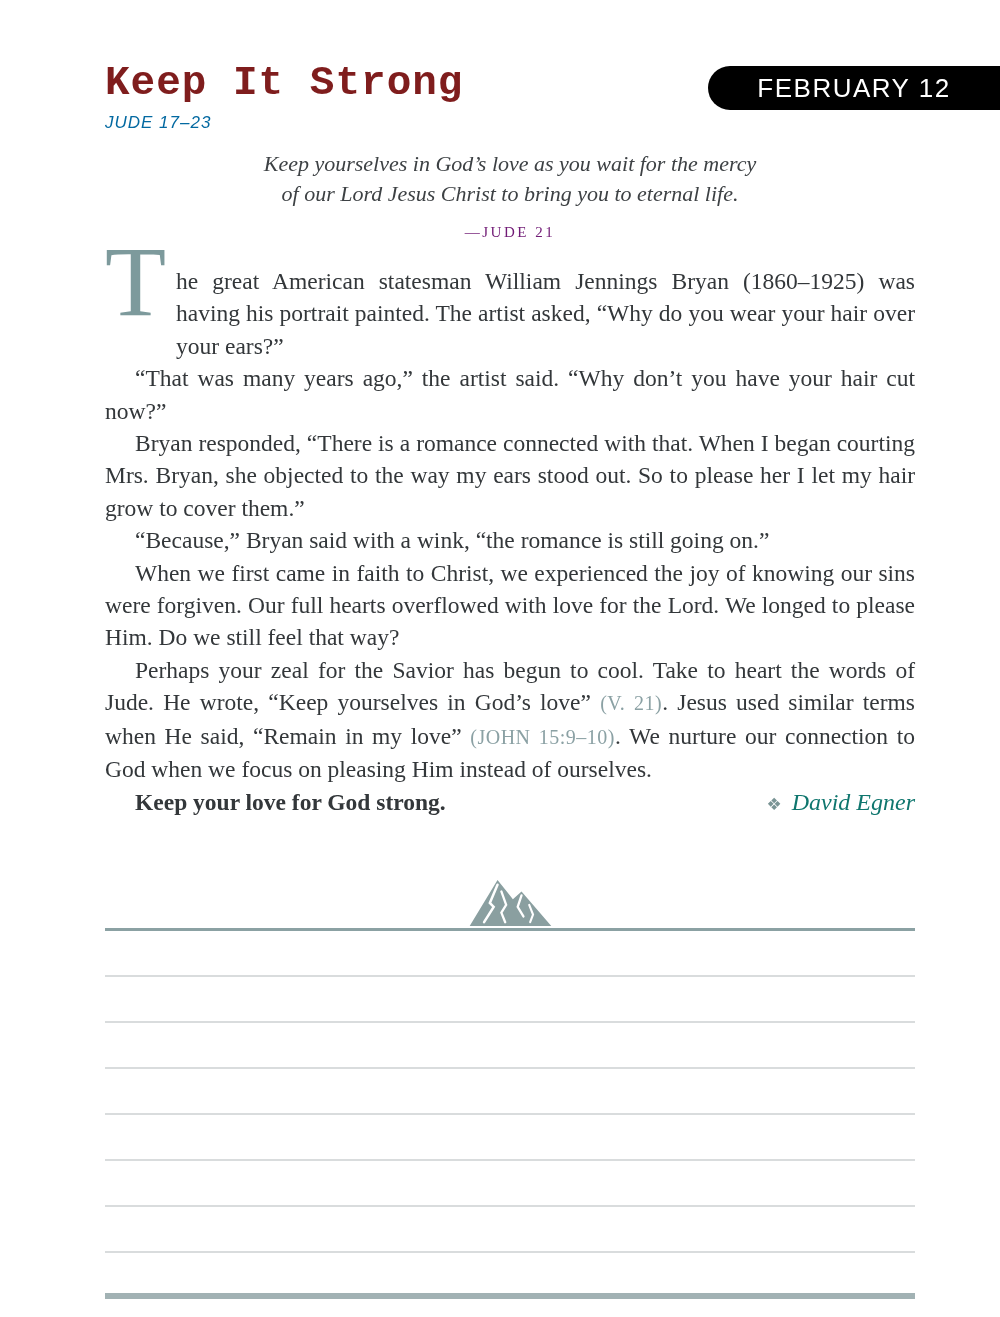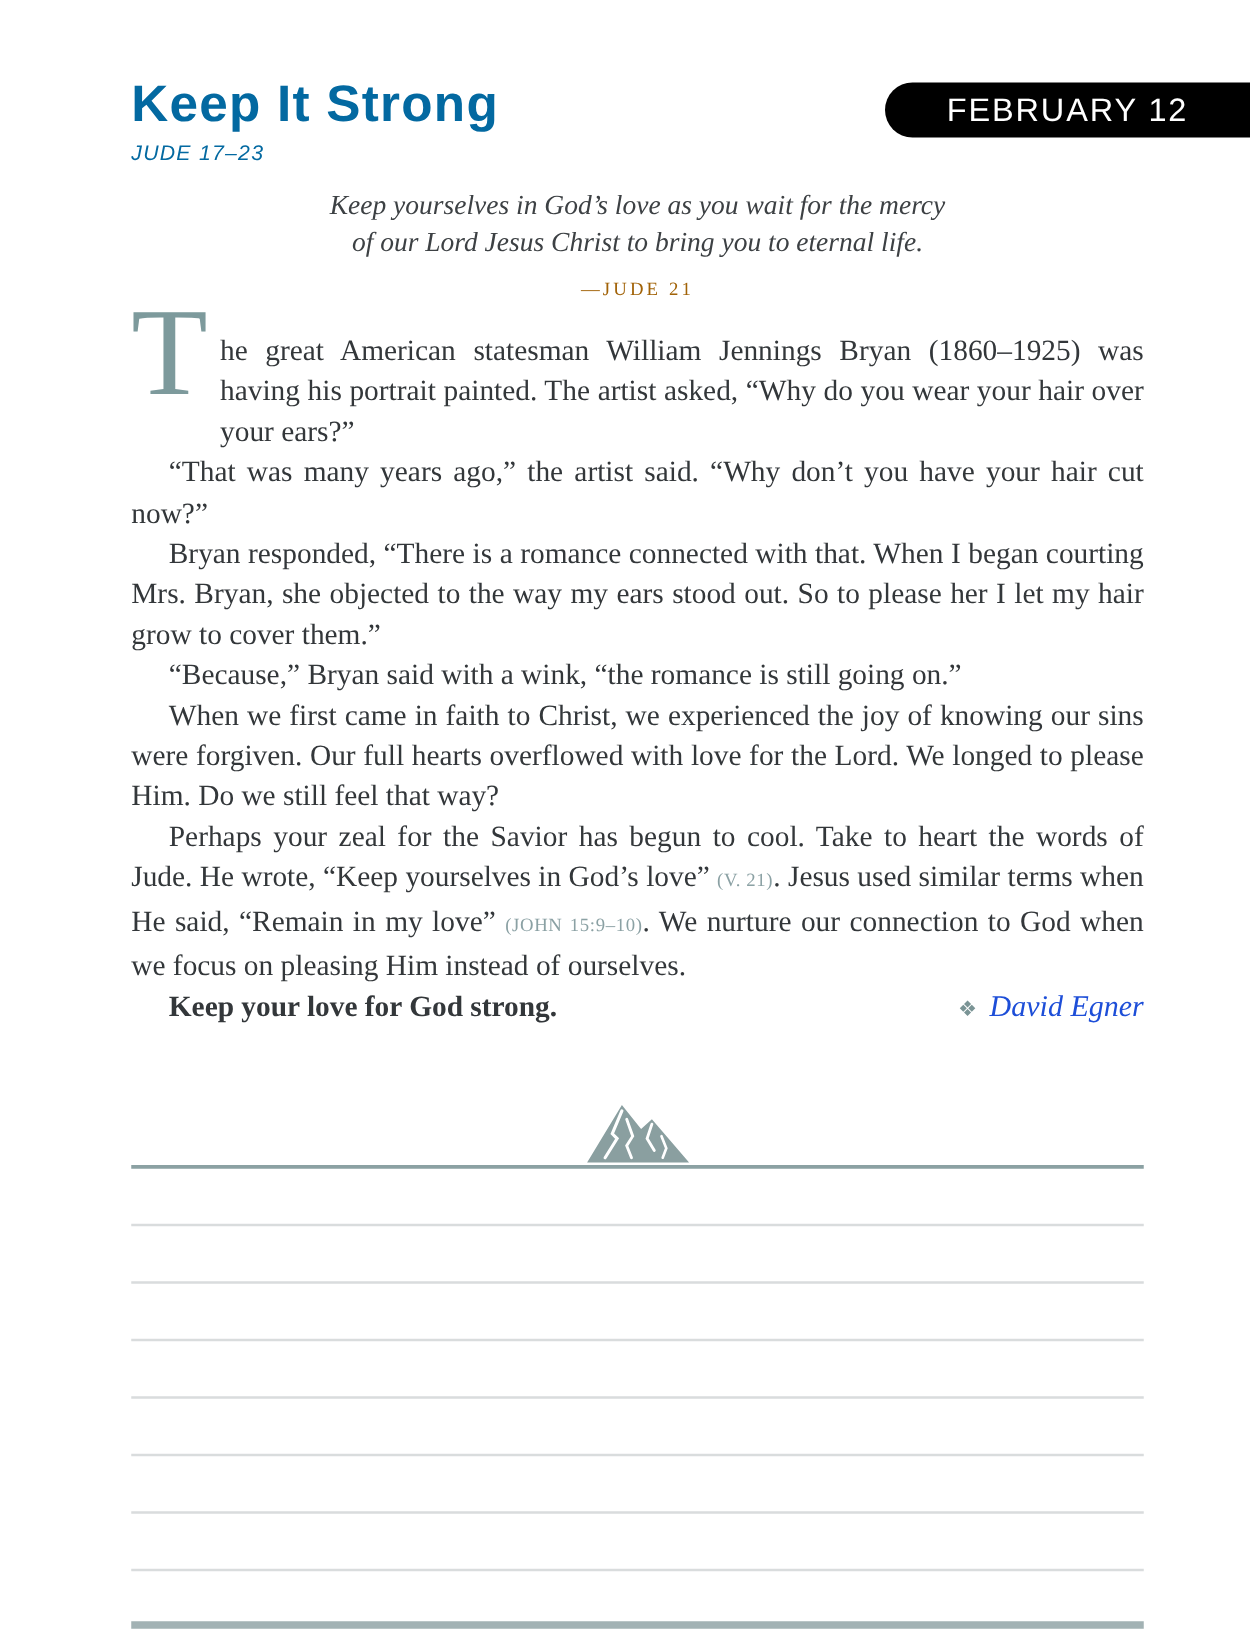--- a/index.html
+++ b/index.html
@@ -9,23 +9,23 @@
     width:1000px; height:1317px;
     background:#ffffff;
     overflow:hidden;
     font-family:"Liberation Serif", serif;
     color:#333638;
   }
   .content { padding:63px 85px 0 105px; }
 
   
   .page-title {
-    font-family:Liberation Sans, sans-serif;
+    font-family:Liberation Mono, monospace;
     font-size:41px; font-weight:700; letter-spacing:1px;
-    color:#0369a1; line-height:1.0;
+    color:#7f1d1d; line-height:1.0;
   }
   .passage-ref {
     font-family:"Liberation Sans", sans-serif;
     font-size:17px; letter-spacing:1px;
     color:#0369a1; margin-top:9px;font-style:italic;
   }
   .date-badge {
     position:absolute; top:66px; right:0;
     width:292px; height:44px;
     background:#000000;
@@ -37,50 +37,50 @@
 
   
   .epigraph { margin-top:16px; text-align:center; }
   .epigraph-line {
     font-style:italic; font-size:22px; line-height:30px;
     color:#3d4144;
   }
   .epigraph-source {
     margin-top:15px;
     font-size:15px; letter-spacing:2.5px;
-    color:#a16207;
+    color:#701a75;
   }
 
   
   article { margin-top:24px; font-size:23.5px; line-height:32.4px; text-align:justify; color:#33373a; }
   article p { text-indent:30px; }
   article p.first { text-indent:0; }
   .dropcap-box {
     float:left; width:62px; height:65px;
     position:relative; margin-right:9px;
   }
   .dropcap-box span {
     position:absolute; top:-33px; left:0;
     font-size:100px; line-height:1;
     color:#7d9a9c;
   }
   .scripture-ref {
-    font-size:15px; letter-spacing:0.5px;
+    font-size:20px; letter-spacing:0.5px;
     color:#8ba1a4;
   }
   .closing-row {
     display:flex; justify-content:space-between; align-items:baseline;
   }
   .closing-text { text-indent:30px;font-weight:bold; }
   .signature { white-space:nowrap; }
   .ornament {
     font-family:"DejaVu Sans", sans-serif;
     font-size:17px; color:#7a9495; margin-right:10px;
   }
-  .author { font-style:italic; font-size:24px; color:#1d4ed8; }
+  .author { font-style:italic; font-size:24px; color:#0f766e; }
 
   
   .divider { position:relative; margin:58px 85px 0 105px; height:53px; }
   .divider-line {
     position:absolute; left:0; right:0; bottom:0;
     height:3px; background:#8ba1a3;
   }
   .mountain {
     position:absolute; left:50%; bottom:3px; transform:translateX(-50%);
   }

